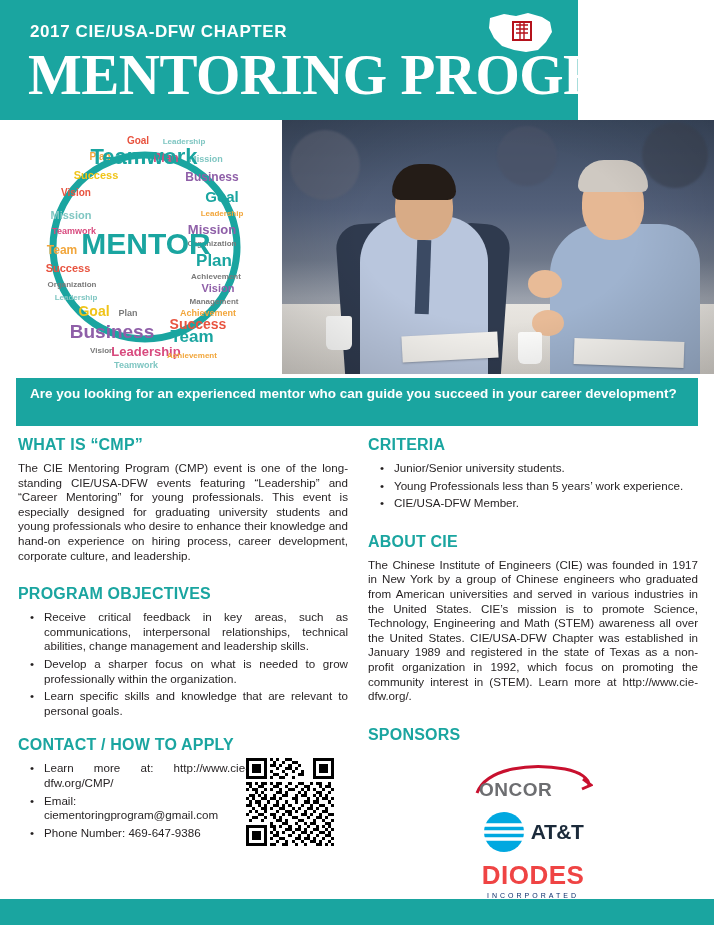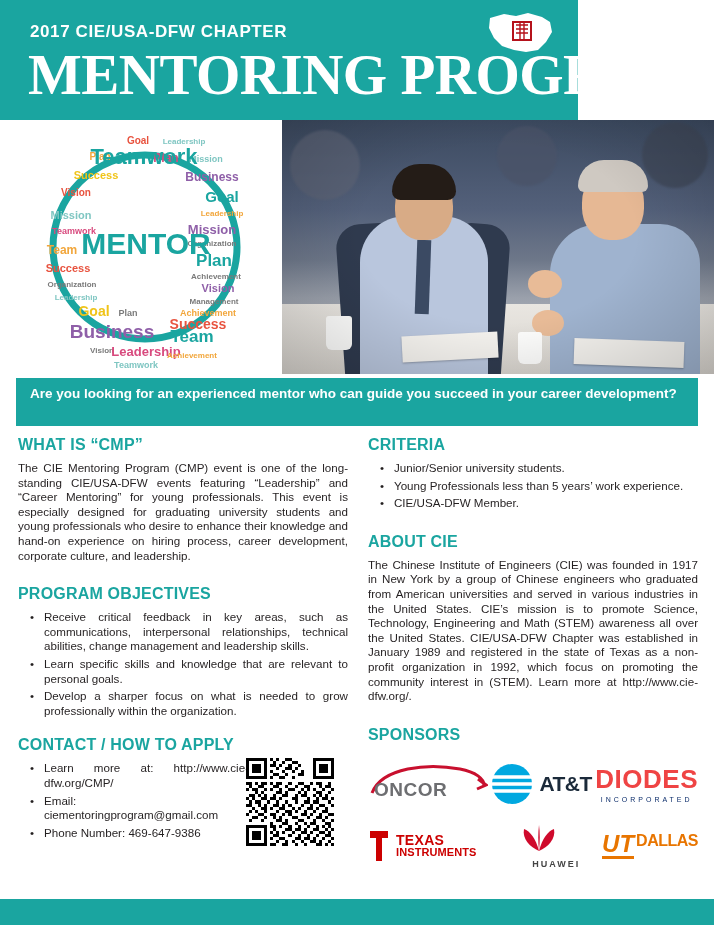--- a/index.html
+++ b/index.html
@@ -264,20 +264,21 @@
   .qr svg { display: block; }
   
   .sponsors {
     margin-top: 16px;
   }
   .sponsor-row {
     display: flex;
     align-items: center;
     justify-content: space-between;
     margin-bottom: 14px;
+    flex-direction: column;
   }
   .sponsor {
     display: flex;
     align-items: center;
     justify-content: center;
     height: 48px;
   }
   
   .oncor {
     position: relative;
@@ -444,22 +445,22 @@
   </div>
 
   <div class="col-left">
 
     <h2 class="sec">WHAT IS “CMP”</h2>
     <p class="body">The CIE Mentoring Program (CMP) event is one of the long-standing CIE/USA-DFW events featuring “Leadership” and “Career Mentoring” for young professionals. This event is especially designed for graduating university students and young professionals who desire to enhance their knowledge and hand-on experience on hiring process, career development, corporate culture, and leadership.</p>
 
     <h2 class="sec spaced">PROGRAM OBJECTIVES</h2>
     <ul class="bullets">
       <li>Receive critical feedback in key areas, such as communications, interpersonal relationships, technical abilities, change management and leadership skills.</li>
+      <li>Develop a sharper focus on what is needed to grow professionally within the organization.</li>
       <li>Learn specific skills and knowledge that are relevant to personal goals.</li>
-      <li>Develop a sharper focus on what is needed to grow professionally within the organization.</li>
     </ul>
 
     <div class="contact-wrap">
       <h2 class="sec">CONTACT / HOW TO APPLY</h2>
       <ul class="bullets" style="width:215px;">
         <li>Learn more at: http://www.cie-dfw.org/CMP/</li>
         <li>Email: ciementoringprogram@gmail.com</li>
         <li>Phone Number: 469-647-9386</li>
       </ul>
       <div class="qr">

